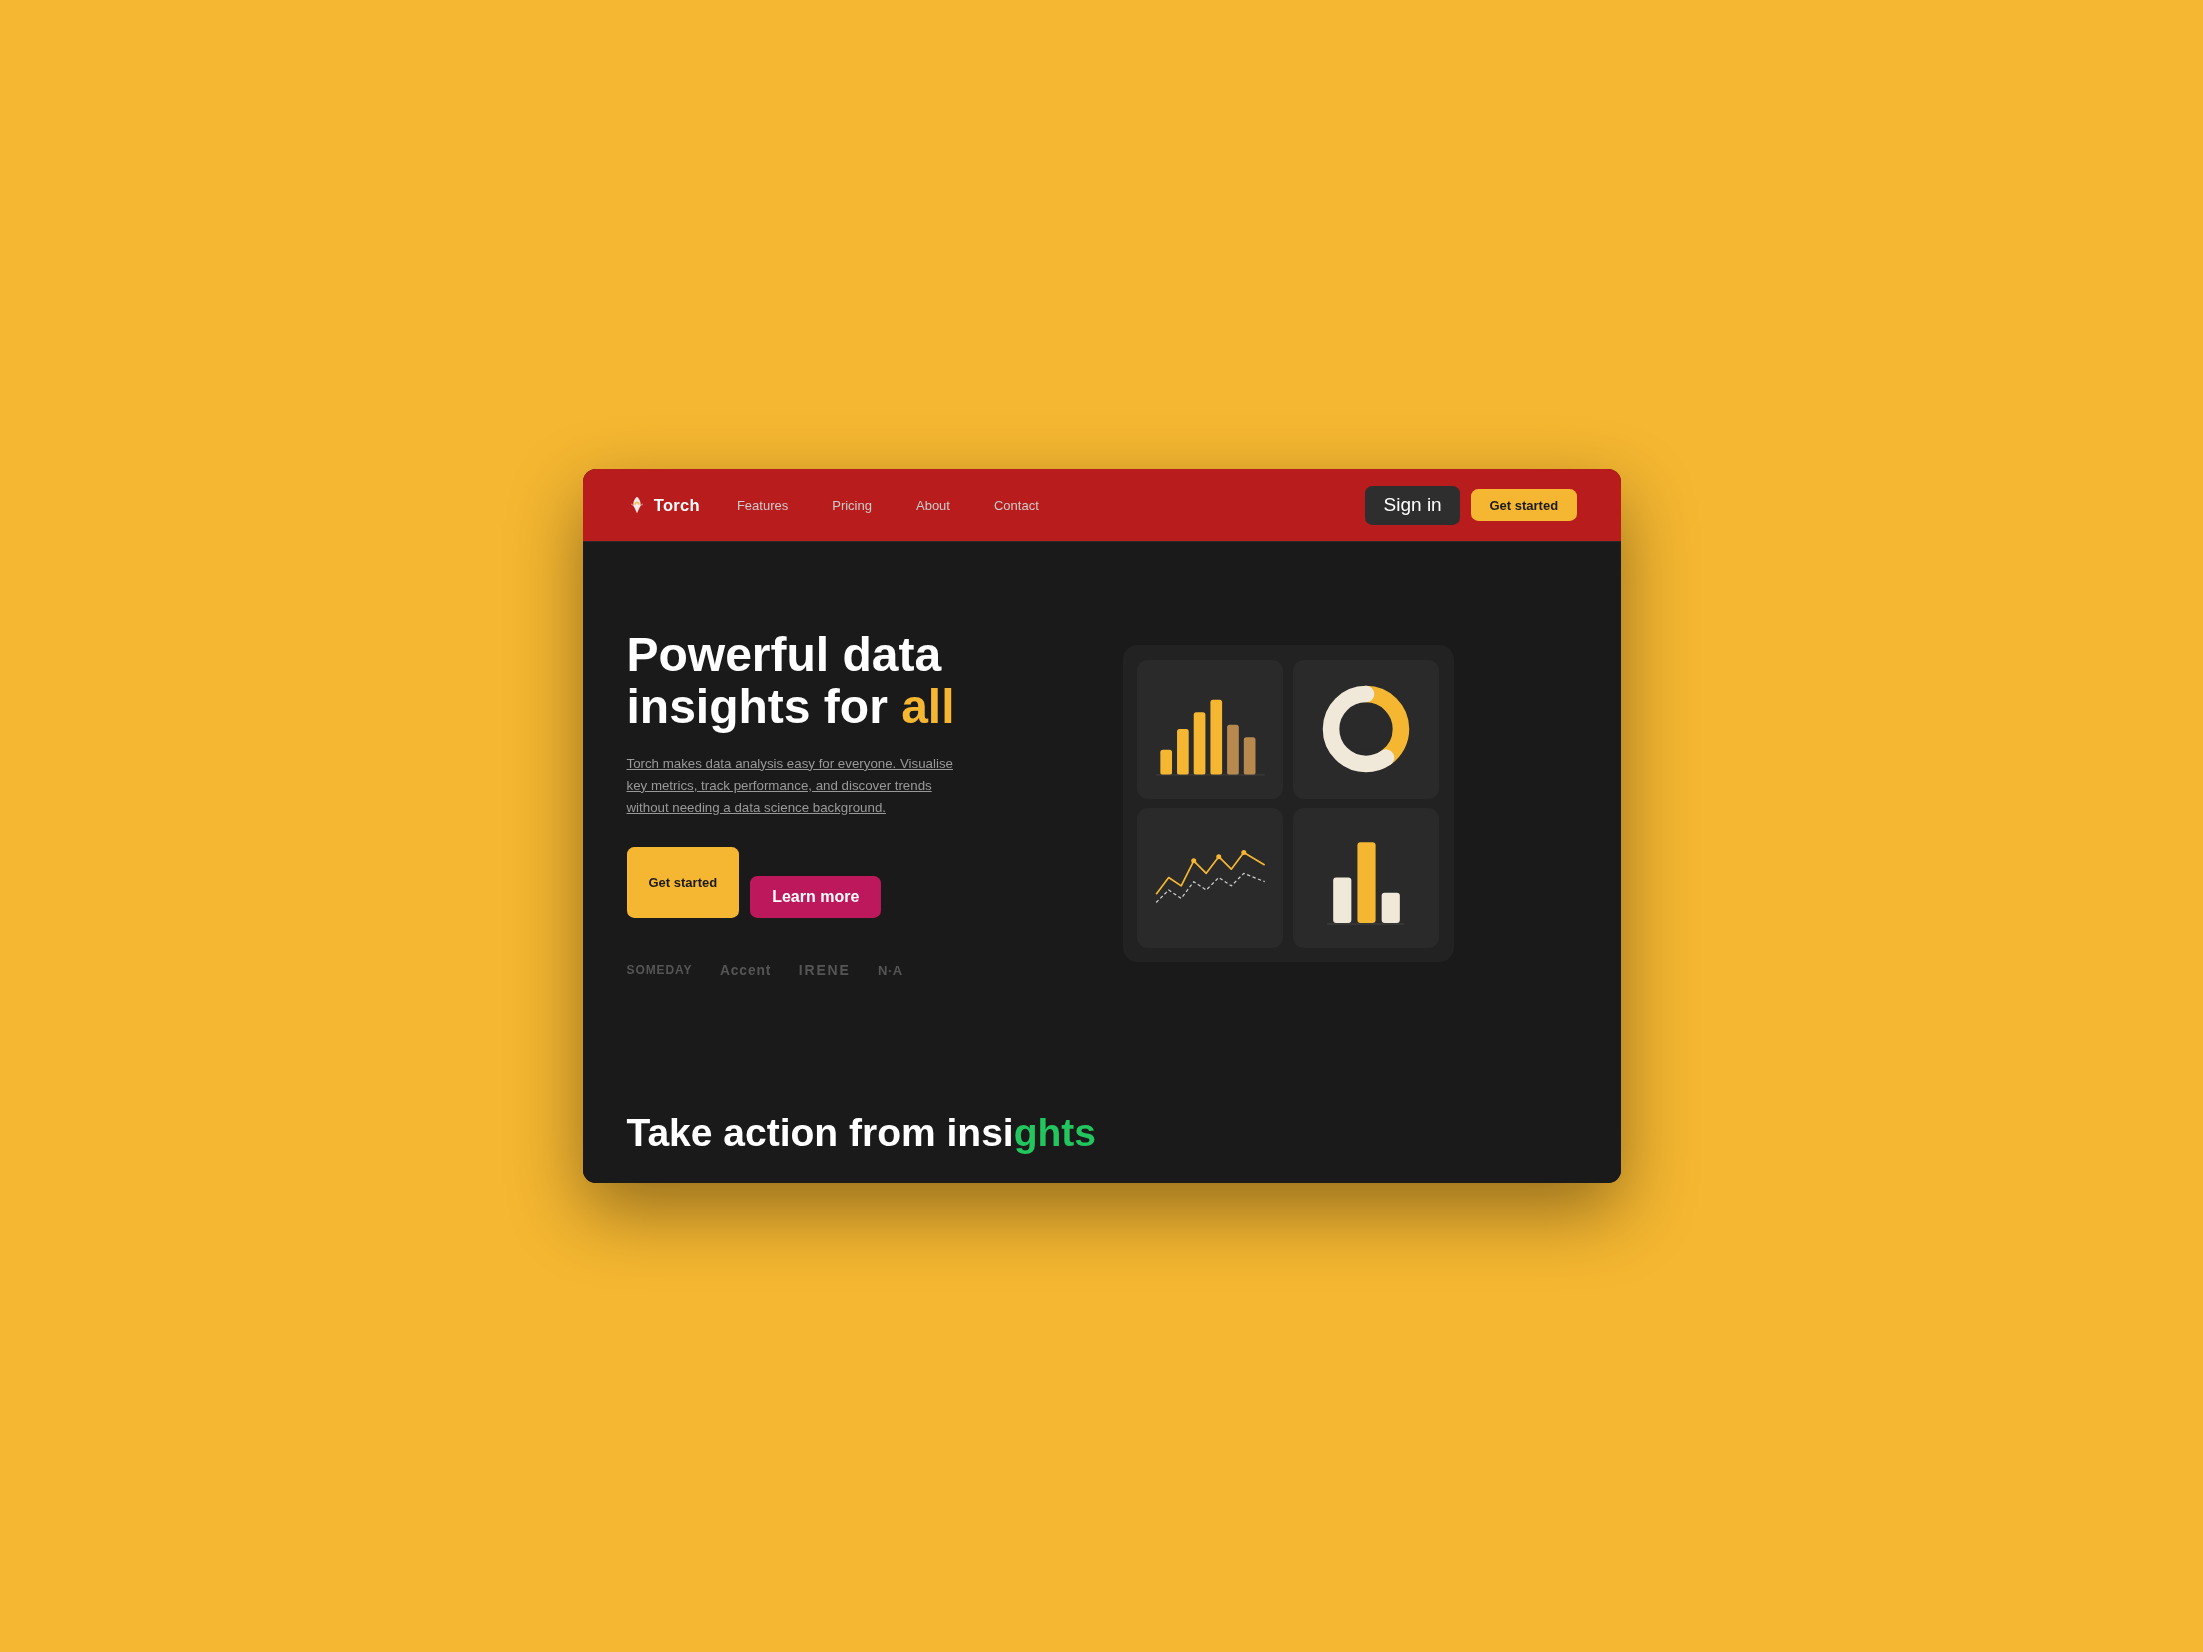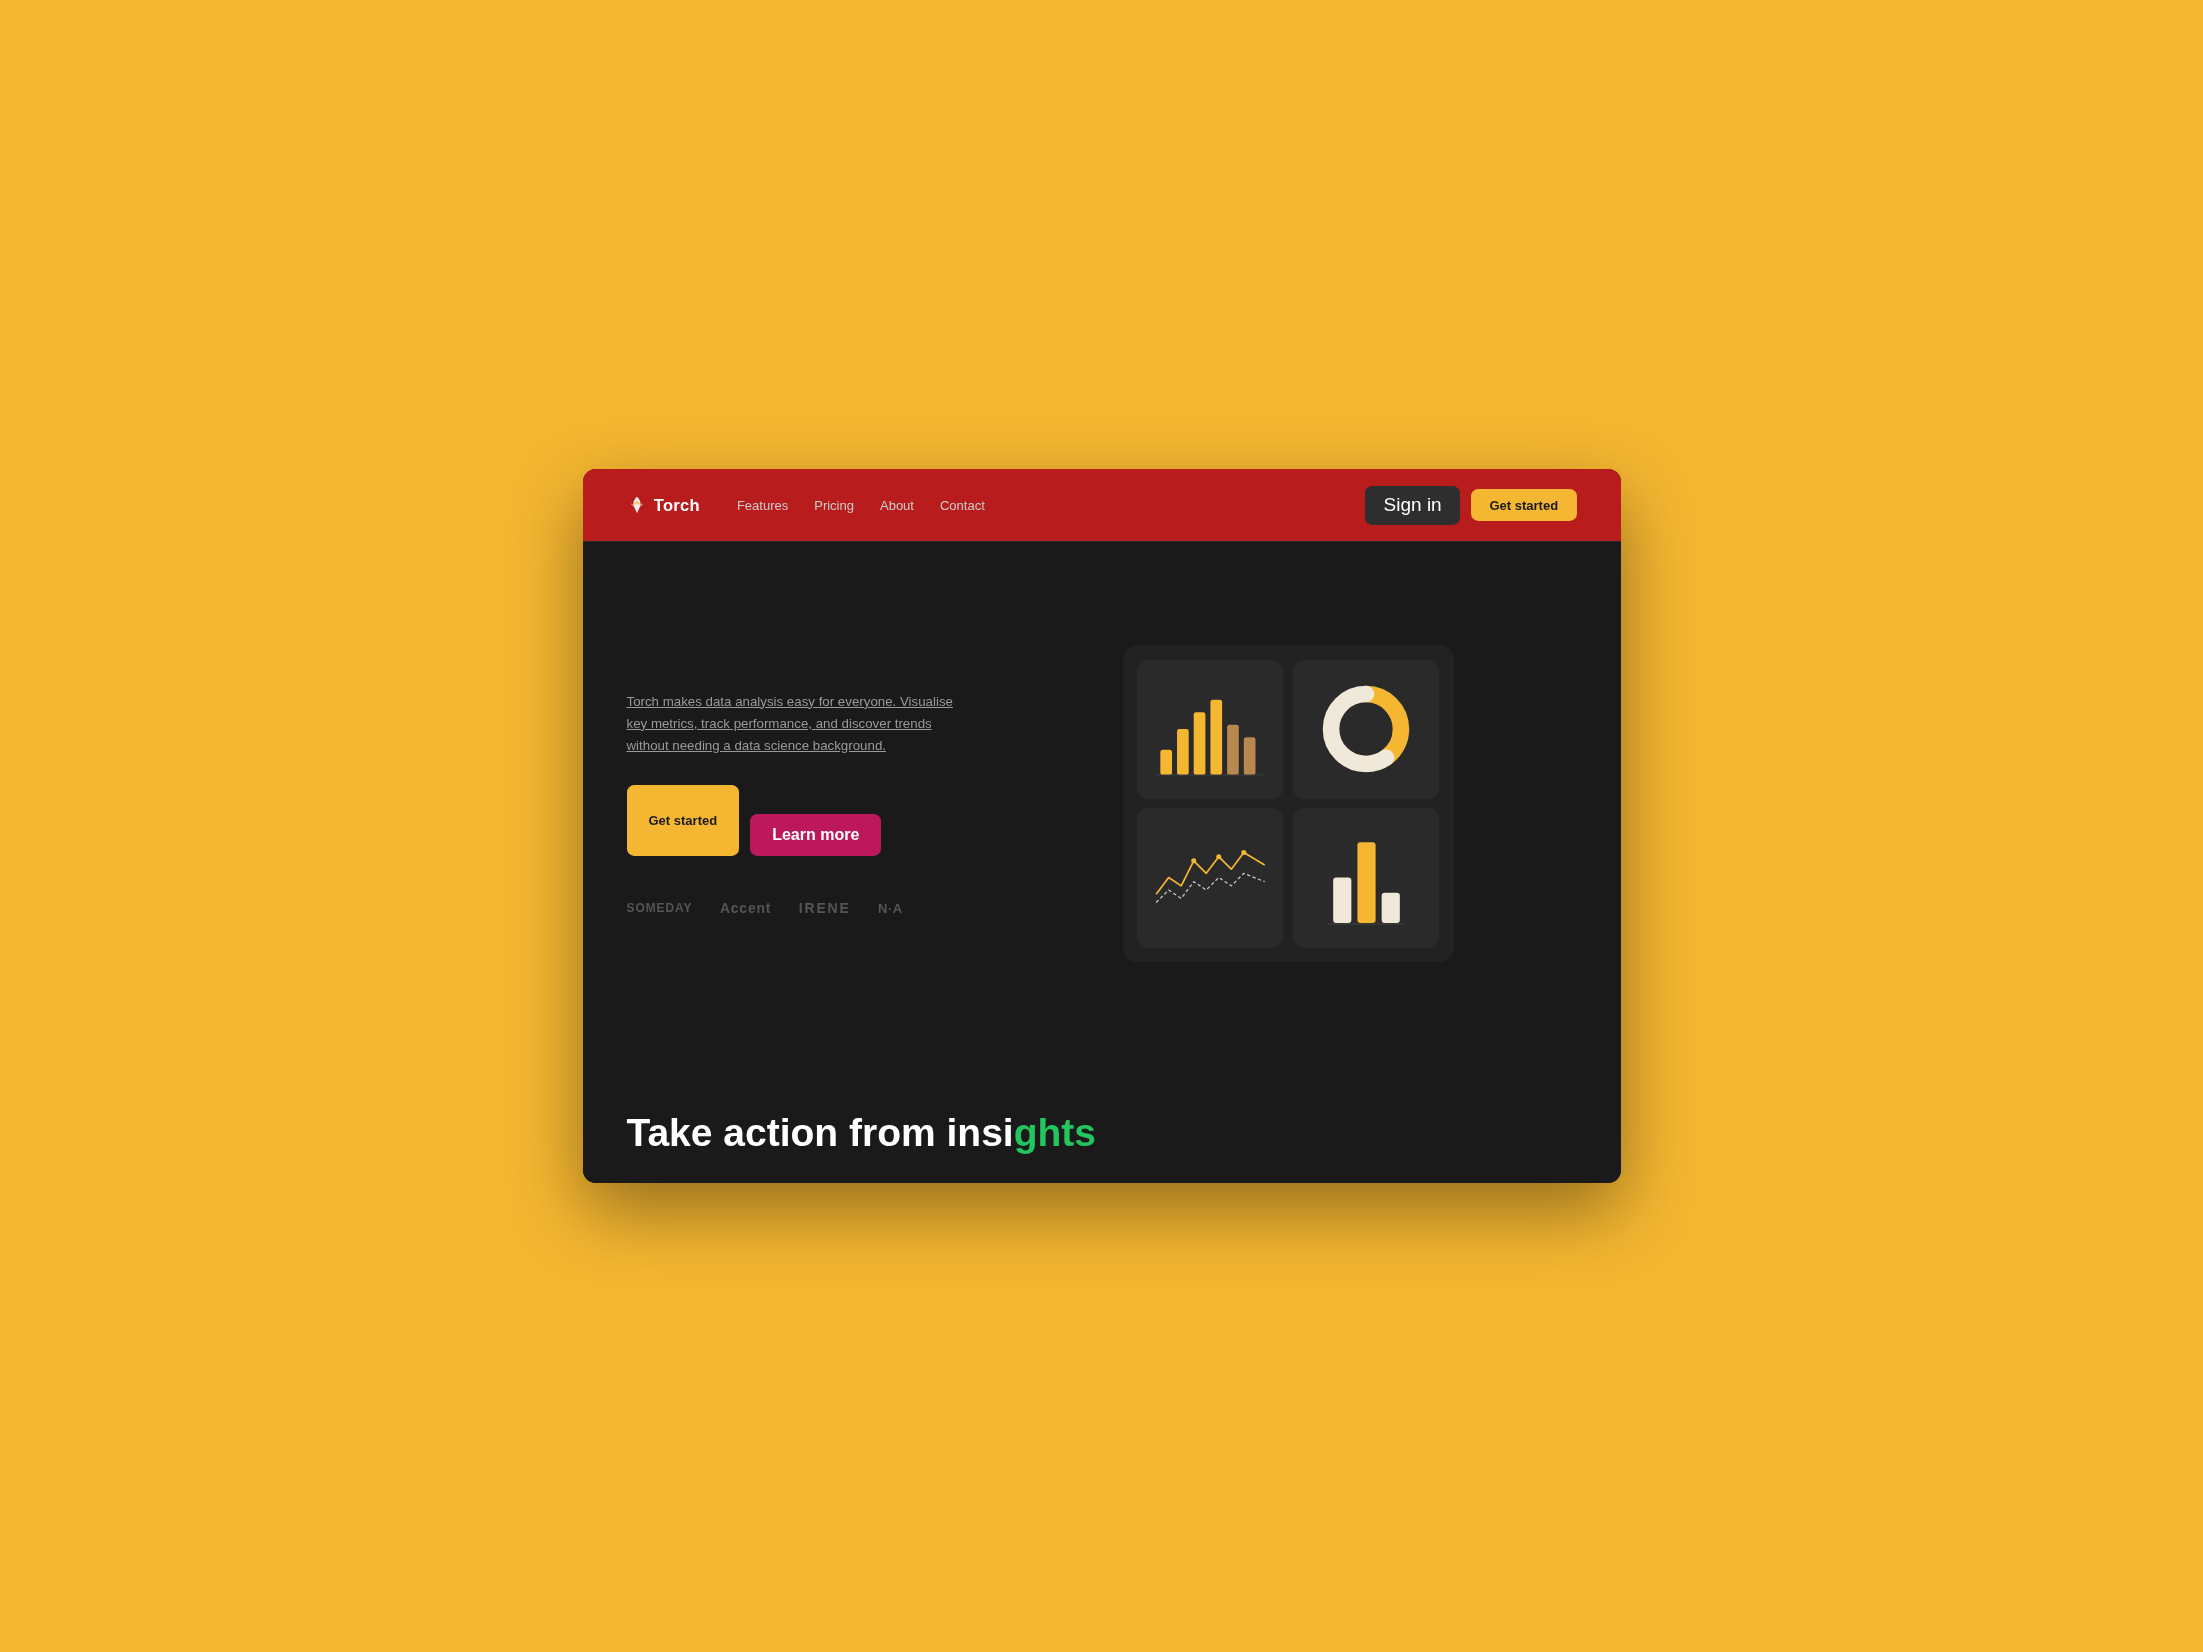--- a/index.html
+++ b/index.html
@@ -39,21 +39,21 @@
       height: 20px;
     }
     .logo-text {
       color: #ffffff;
       font-size: 16.5px;
       font-weight: 700;
       letter-spacing: 0.3px;
     }
     .nav-links {
       display: flex;
-      gap: 26px;
+      gap: 44px;
       flex: 1;
     }
     .nav-link {
       color: #cccccc;
       font-size: 13px;
       text-decoration: none;
       cursor: pointer;
     }
     .nav-actions {
       display: flex;
@@ -216,20 +216,26 @@
       <a class="nav-link">Contact</a>
     </div>
     <div class="nav-actions">
       <button class="btn-signin">Sign in</button>
       <button class="btn-getstarted-nav">Get started</button>
     </div>
   </nav>
 
   <section class="hero">
     <div class="hero-content">
+      <h1 class="hero-title">
+        <span>Powerful data</span><br>
+        <span>
+          <span>insights </span><span>for </span><span class="highlight">all</span>
+        </span>
+      </h1>
       <p class="hero-desc">Torch makes data analysis easy for everyone. Visualise key metrics, track performance, and discover trends without needing a data science background.</p>
       <div class="hero-buttons">
         <button class="btn-primary">Get started</button>
         <button class="btn-secondary">Learn more</button>
       </div>
       <div class="brand-logos">
         <span class="brand-logo">SOMEDAY</span>
         <span class="brand-logo accent">Accent</span>
         <span class="brand-logo irene">IRENE</span>
         <span class="brand-logo nra">n·a</span>

